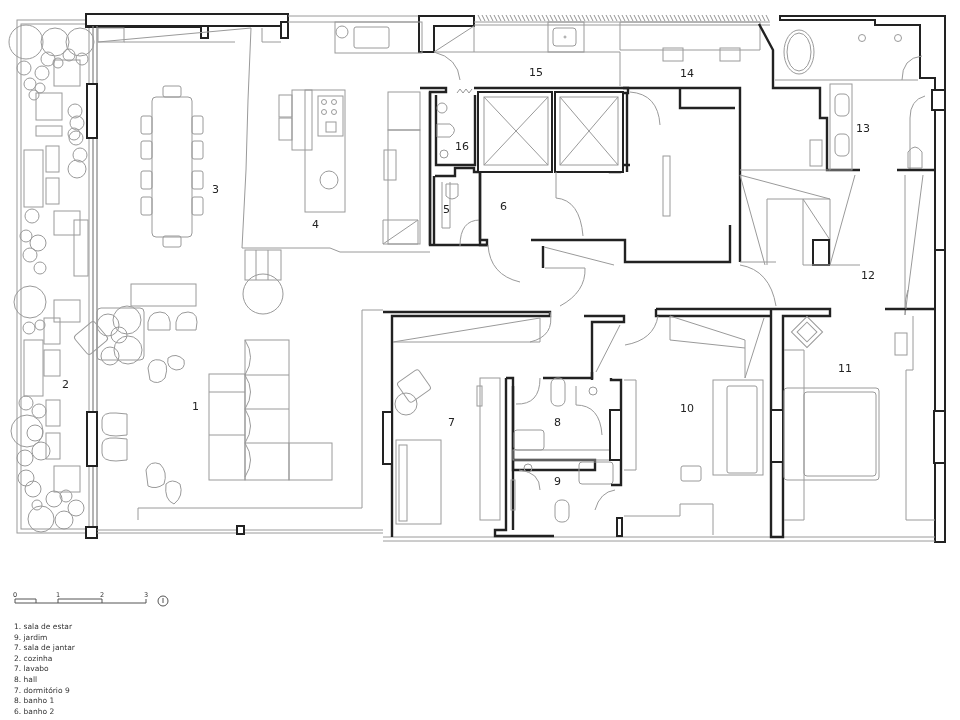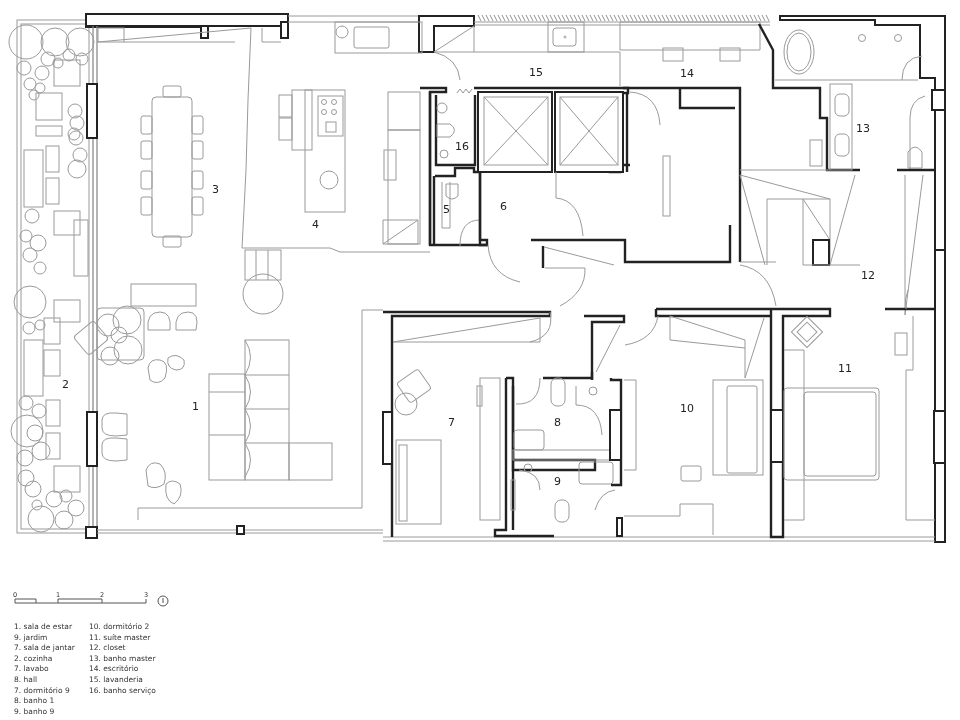--- a/index.html
+++ b/index.html
@@ -456,24 +456,15 @@
 <div class="legend">
   <div class="col">
     <span>1. sala de estar</span>
     <span>9. jardim</span>
     <span>7. sala de jantar</span>
     <span>2. cozinha</span>
     <span>7. lavabo</span>
     <span>8. hall</span>
     <span>7. dormitório 9</span>
     <span>8. banho 1</span>
-    <span>9. banho 9</span>
-  </div>
-  <div class="col">
-    <span>10. dormitório 2</span>
-    <span>11. suíte master</span>
-    <span>12. closet</span>
-    <span>13. banho master</span>
-    <span>14. escritório</span>
-    <span>15. lavanderia</span>
-    <span>16. banho serviço</span>
+    <span>6. banho 2</span>
   </div>
 </div>
 
 </body></html>

